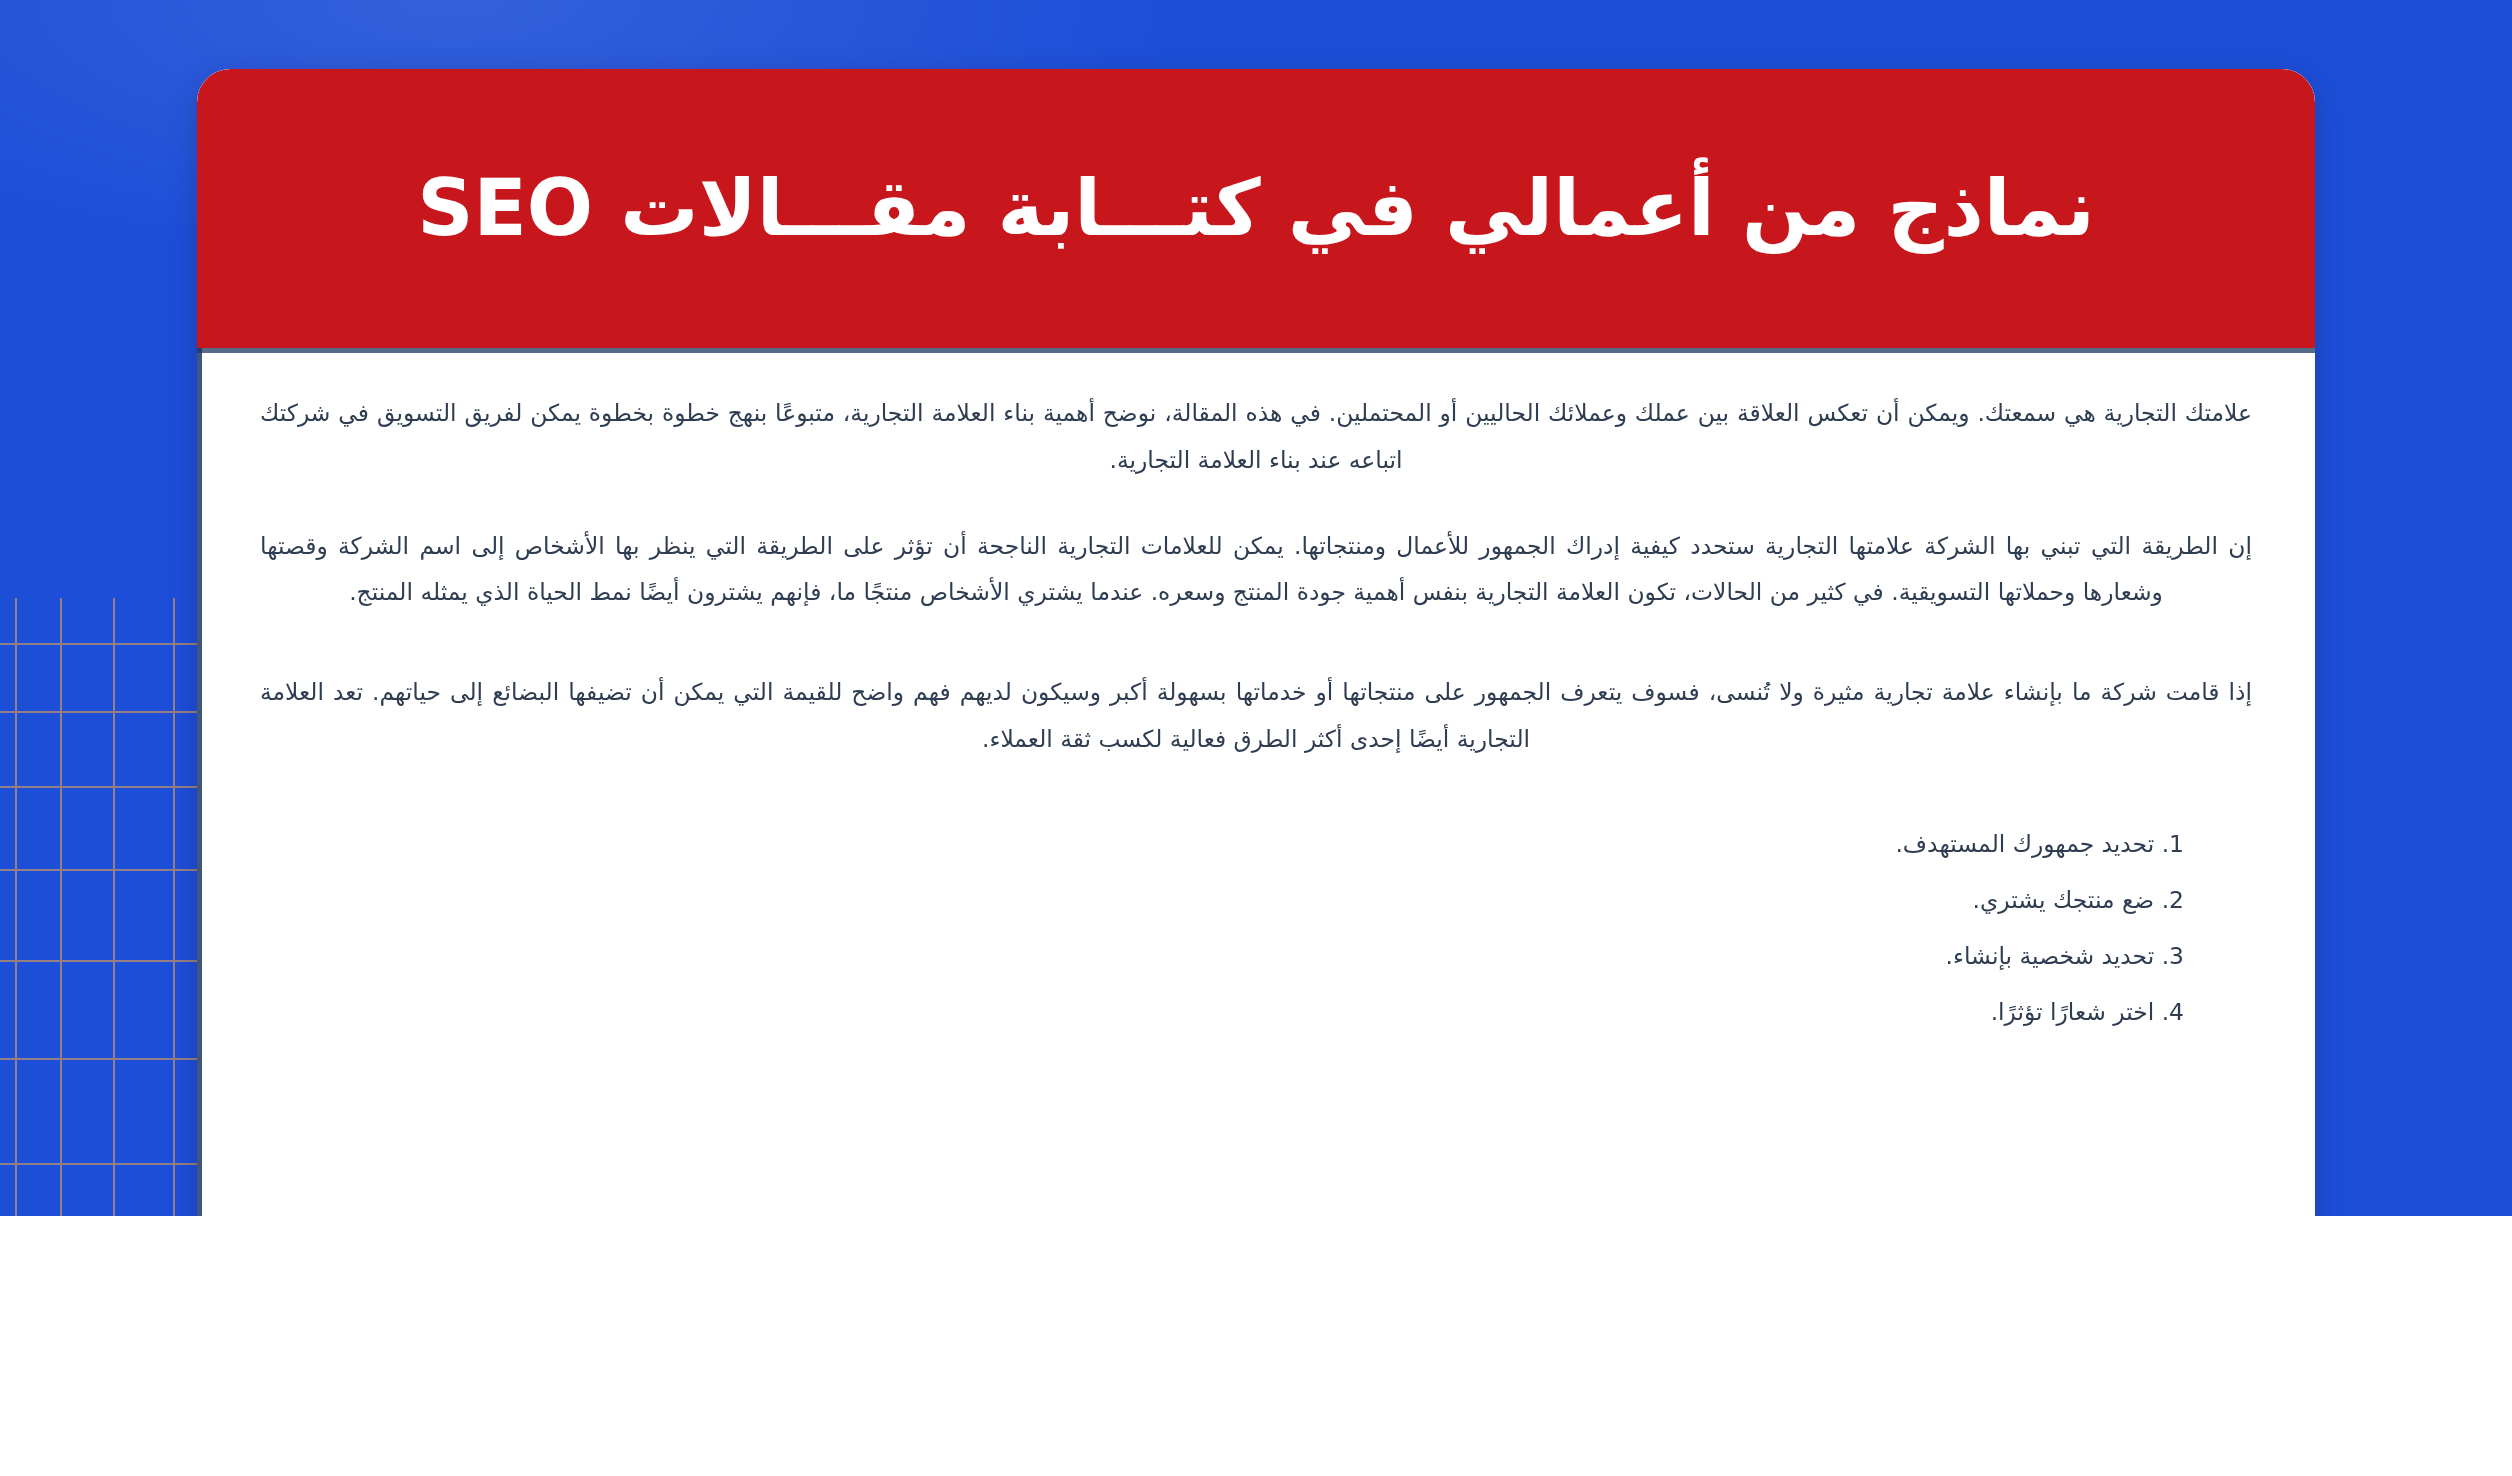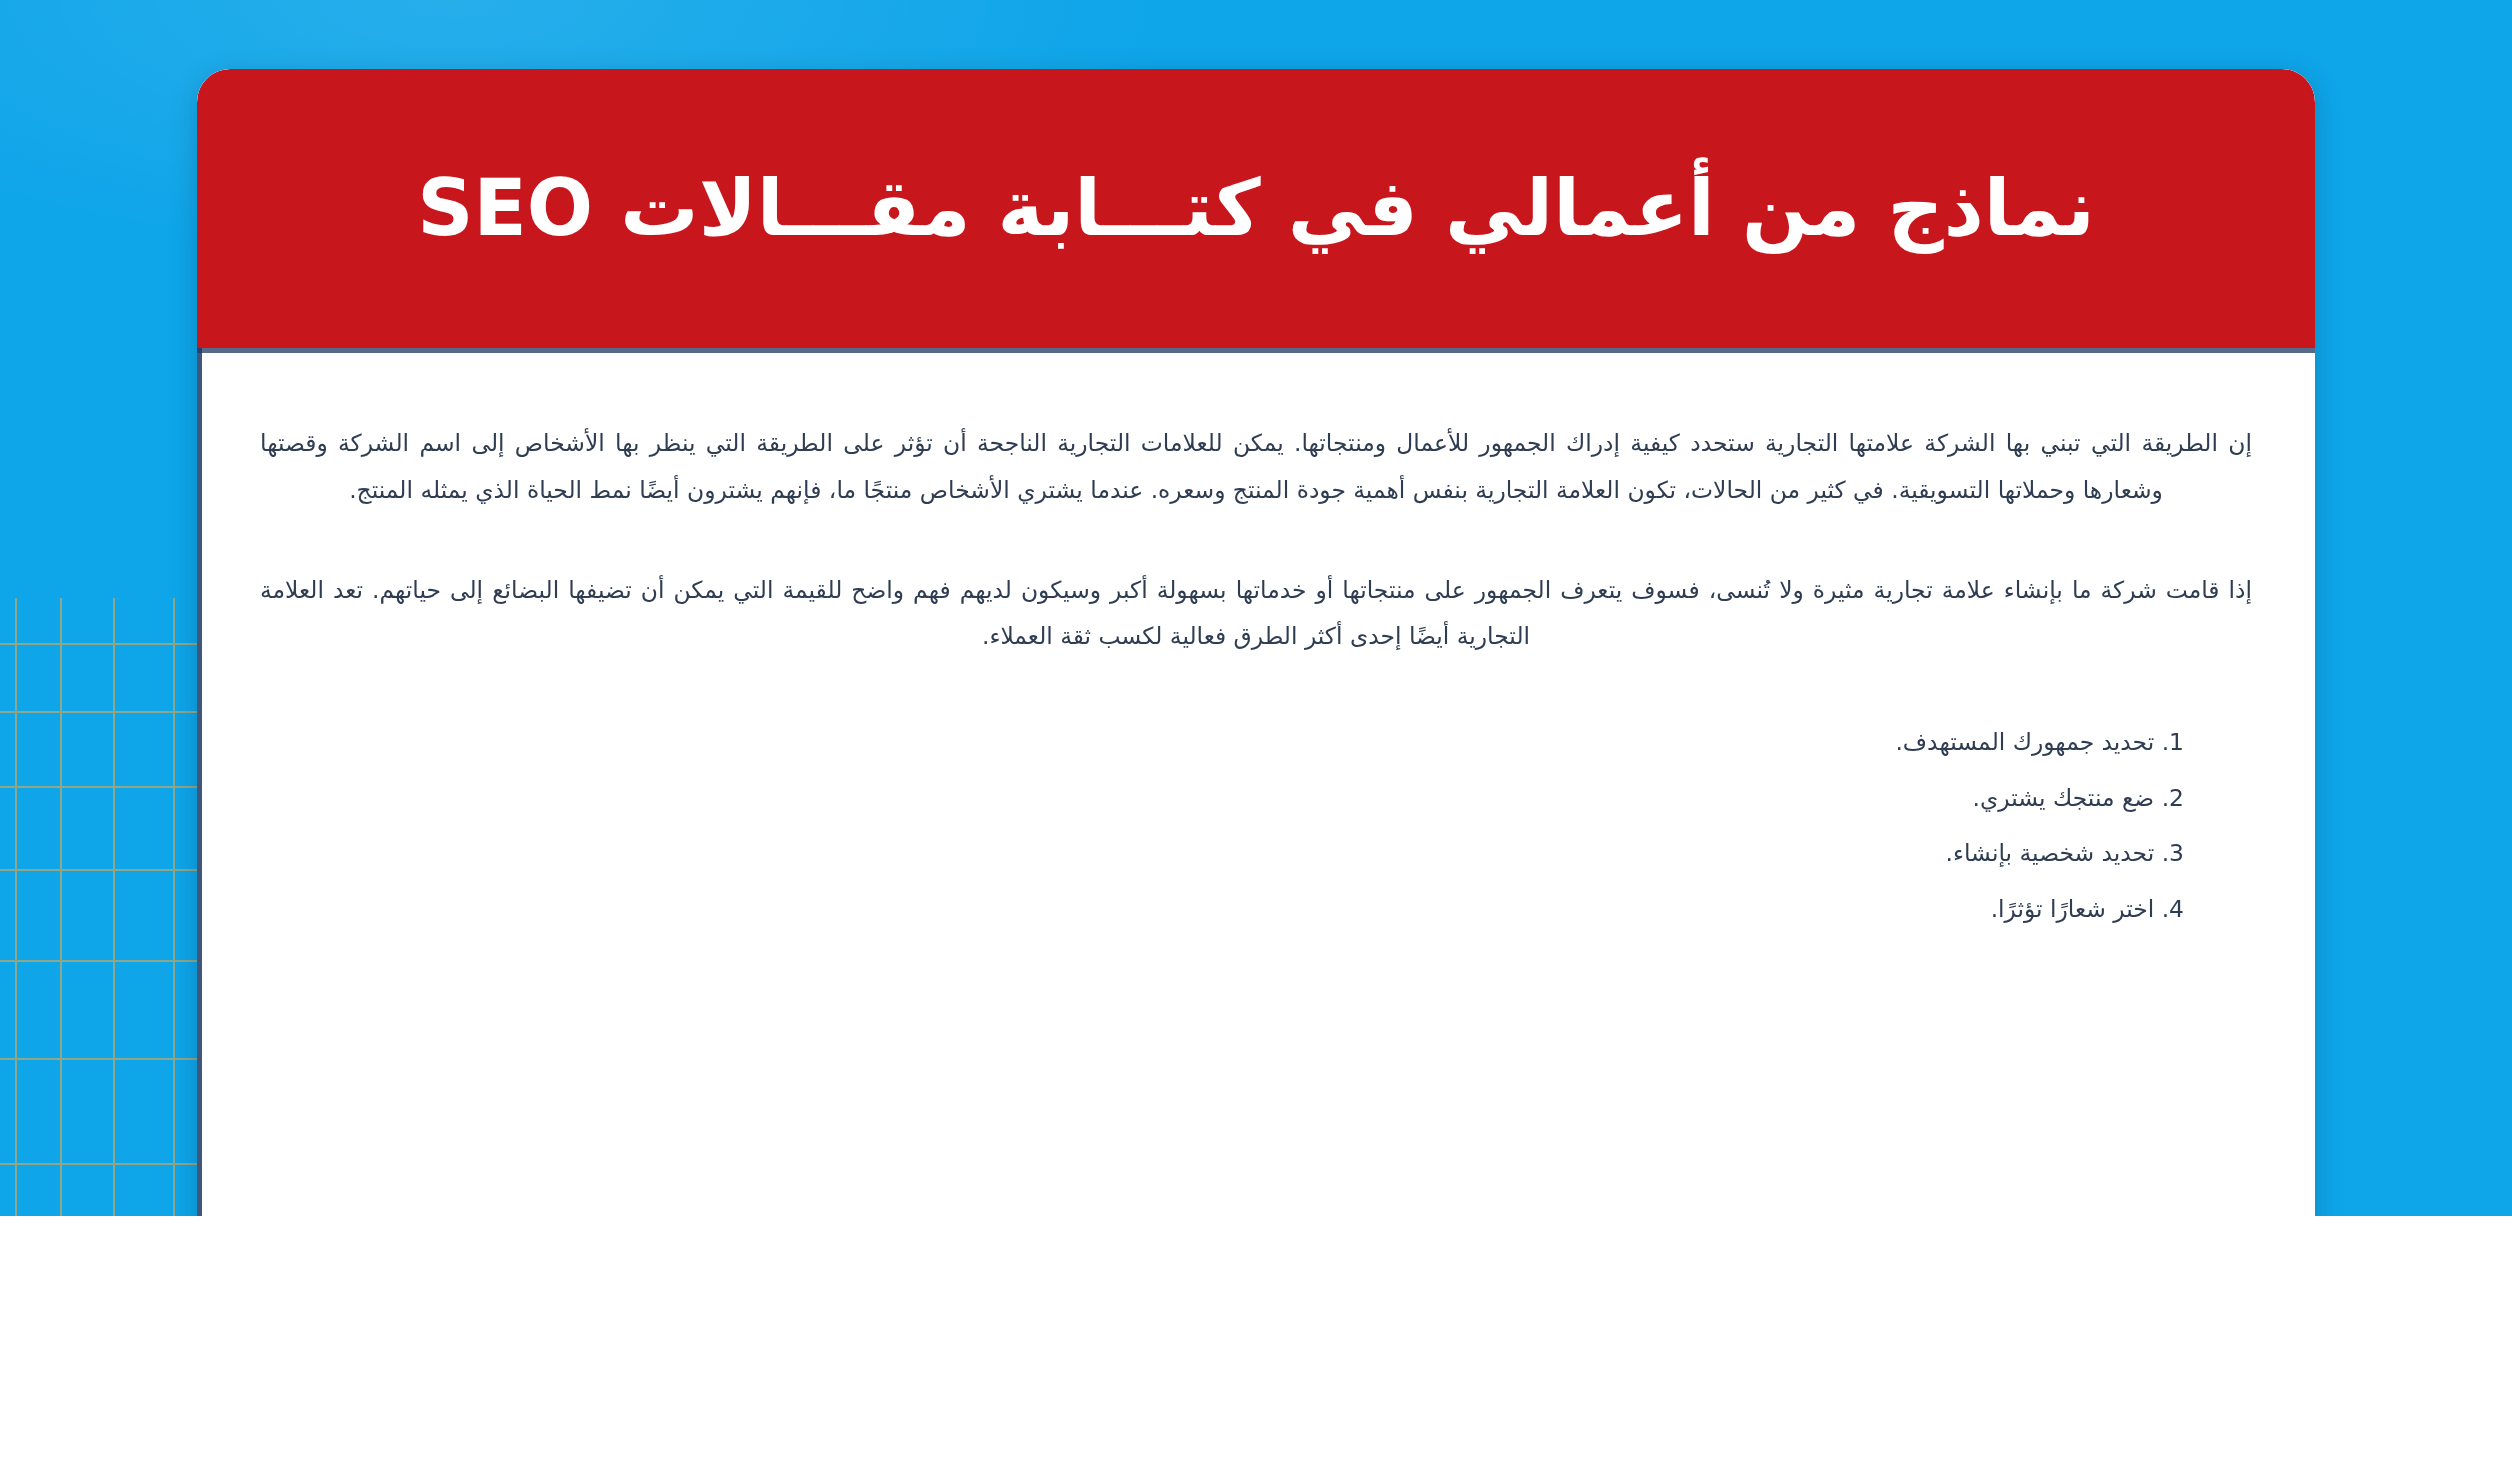--- a/index.html
+++ b/index.html
@@ -9,21 +9,21 @@
     height: 1476px;
     overflow: hidden;
     font-family: "DejaVu Sans", "Liberation Sans", sans-serif;
   }
 
   
   .page {
     position: relative;
     width: 2512px;
     height: 1216px;
-    background: #0ea5e9;
+    background: #1d4ed8;
     overflow: hidden;
   }
   
   .grid-lines {
     position: absolute;
     left: 0;
     bottom: 0;
     width: 226px;
     height: 618px;
     opacity: .55;
@@ -178,20 +178,21 @@
   <div class="card">
 
     <div class="card-header">
       <h1>نماذج من أعمالي في كتـــابة مقـــالات SEO</h1>
       <div class="header-rule"></div>
     </div>
     <div class="side-rule"></div>
 
     <div class="card-body">
 
+      <p class="para">علامتك التجارية هي سمعتك. ويمكن أن تعكس العلاقة بين عملك وعملائك الحاليين أو المحتملين. في هذه المقالة، نوضح أهمية بناء العلامة التجارية، متبوعًا بنهج خطوة بخطوة يمكن لفريق التسويق في شركتك اتباعه عند بناء العلامة التجارية.</p>
 
       <div class="spacer-md"></div>
 
       <p class="para">إن الطريقة التي تبني بها الشركة علامتها التجارية ستحدد كيفية إدراك الجمهور للأعمال ومنتجاتها. يمكن للعلامات التجارية الناجحة أن تؤثر على الطريقة التي ينظر بها الأشخاص إلى اسم الشركة وقصتها وشعارها وحملاتها التسويقية. في كثير من الحالات، تكون العلامة التجارية بنفس أهمية جودة المنتج وسعره. عندما يشتري الأشخاص منتجًا ما، فإنهم يشترون أيضًا نمط الحياة الذي يمثله المنتج.</p>
 
       <div class="spacer-lg"></div>
 
       <p class="para">إذا قامت شركة ما بإنشاء علامة تجارية مثيرة ولا تُنسى، فسوف يتعرف الجمهور على منتجاتها أو خدماتها بسهولة أكبر وسيكون لديهم فهم واضح للقيمة التي يمكن أن تضيفها البضائع إلى حياتهم. تعد العلامة التجارية أيضًا إحدى أكثر الطرق فعالية لكسب ثقة العملاء.</p>
 
       <div class="spacer-lg"></div>

